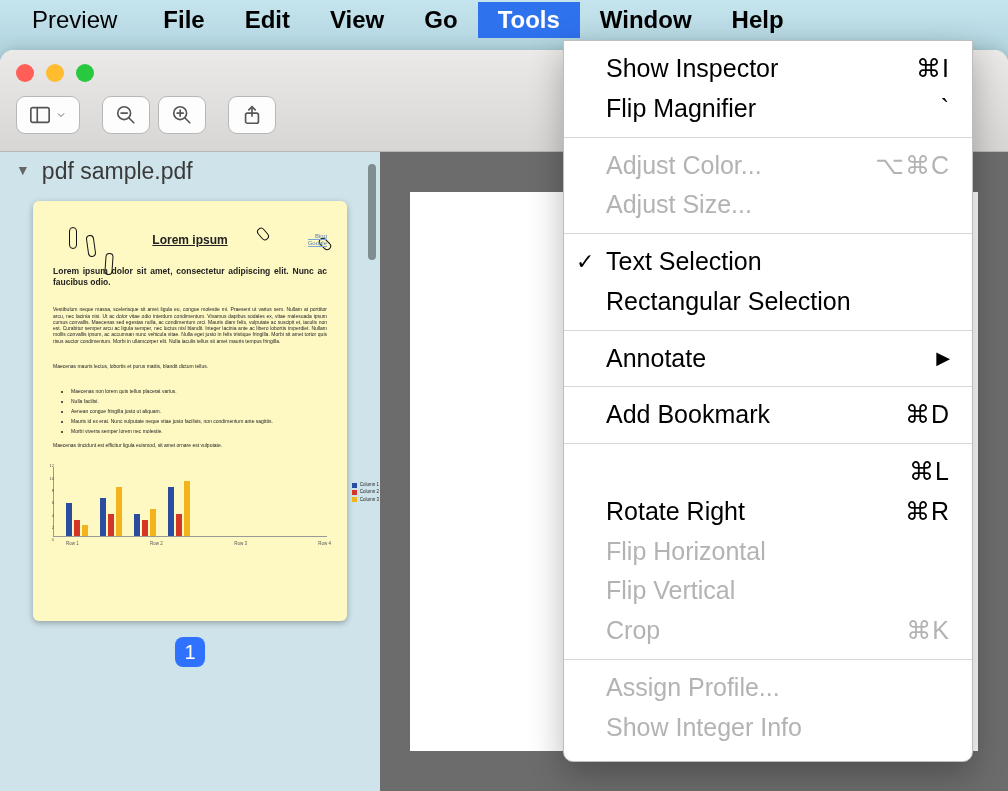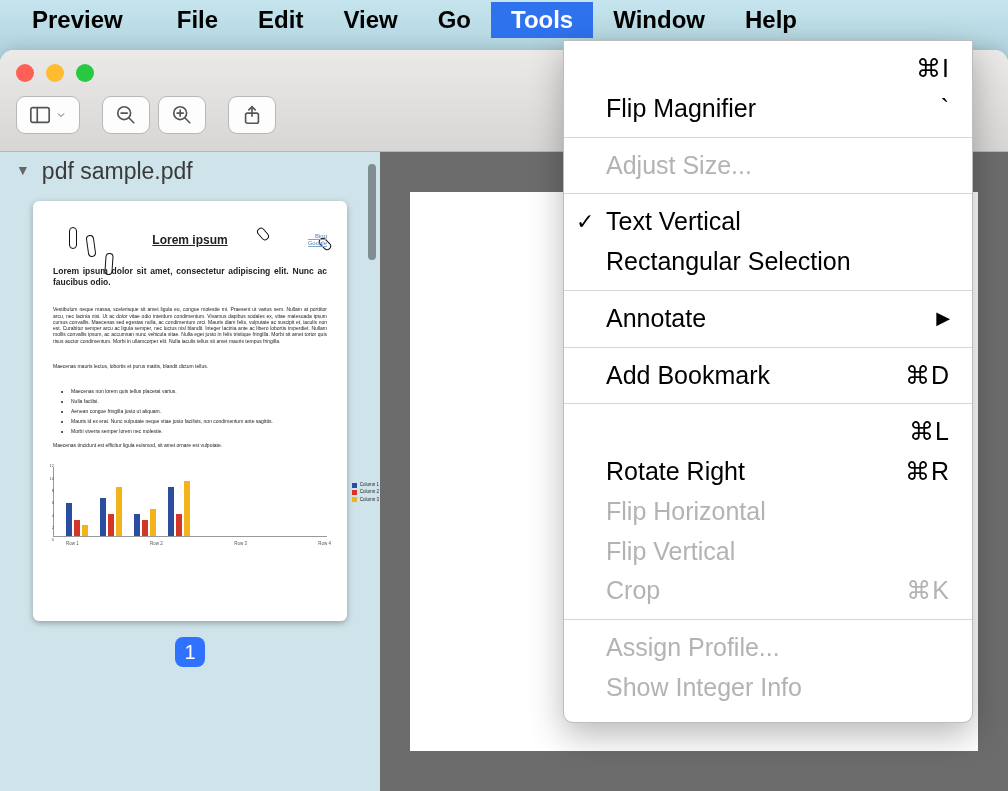--- a/index.html
+++ b/index.html
@@ -1,21 +1,21 @@
 <!DOCTYPE html>
 <html><head>
   <meta charset="utf-8">
   <style>
     * { margin: 0; padding: 0; box-sizing: border-box; font-family: -apple-system, "Helvetica Neue", Arial, sans-serif; -webkit-font-smoothing: antialiased; }
     body { width: 1008px; height: 791px; background: #b7d9e3; overflow: hidden; position: relative; }
 
     
     .menubar { height: 40px; background: linear-gradient(#c5e4ee,#b7d9e3); display: flex; align-items: center; padding: 0 14px; font-size: 24px; color:#000; }
     .menubar .apple { font-size: 28px; margin-right: 18px; }
-    .menubar .app-name { font-weight: 700; margin-right: 34px; }
+    .menubar .app-name { font-weight: 400; margin-right: 26px; }
     .menubar .menu-item { padding: 4px 20px; border-radius: 0; cursor: default; font-weight: bold; }
     .menubar .menu-item.selected { background: #2f72ee; color: #fff; }
     
     
     .window { position: absolute; top: 50px; left: 0; width: 1008px; height: 741px; background: #fff; border-top-left-radius: 14px; border-top-right-radius: 14px; overflow: hidden; box-shadow: 0 2px 18px rgba(0,0,0,0.25); }
 
     
     .titlebar { height: 102px; background: linear-gradient(#eceae8,#d8d6d4); border-bottom: 1px solid #b9b7b6; padding: 14px 16px 8px 16px; }
     .traffic { display: flex; gap: 12px; margin-bottom: 14px; }
     .traffic span { width: 18px; height: 18px; border-radius: 50%; display:inline-block; }
@@ -28,21 +28,21 @@
     .tb-btn { height: 38px; min-width: 48px; background: #fdfdfd; border: 1px solid #b9b7b6; border-radius: 9px; display:flex; align-items:center; justify-content:center; color:#555; }
     .tb-btn svg { width: 22px; height: 22px; stroke:#555; fill:none; stroke-width:1.8; }
     .tb-btn.wide { min-width: 64px; }
 
     
     .content { display:flex; height: calc(100% - 102px); }
     .sidebar { width: 380px; background:#cfe4ea; position: relative; display:flex; flex-direction:column; }
     .sidebar-header { padding: 6px 14px 6px 16px; font-size: 23px; display:flex; align-items:center; gap:12px; color:#3a3a3a; }
     .disclosure { display:inline-block; transform: rotate(180deg); font-size:14px; color:#666; }
     .thumb-wrap { padding: 10px 22px 0 22px; flex:1; display:flex; flex-direction:column; align-items:center; }
-    .thumb { width: 314px; height: 420px; background:#ffffff; border-radius: 6px; box-shadow: 0 2px 6px rgba(0,0,0,0.3); padding: 32px 20px 16px 20px; position:relative; font-size:6px; color:#222; }
+    .thumb { width: 314px; height: 420px; background:#fef9c3; border-radius: 6px; box-shadow: 0 2px 6px rgba(0,0,0,0.3); padding: 32px 20px 16px 20px; position:relative; font-size:6px; color:#222; }
     .thumb h1 { text-align:center; font-size:12px; text-decoration: underline; margin-bottom: 4px; font-weight:700; }
     .thumb .links { position:absolute; top:32px; right:20px; font-size:6px; text-align:right; }
     .thumb .links span{ display:block; border-bottom:0.5px solid #7aa3d6; color:#5a7db3; }
     .thumb p { font-size:7px; margin:19px 0; line-height:1.25; text-align: justify; }
     .thumb p.lead { font-size:8.5px; font-weight:700; }
     .thumb p.tiny { font-size:5px; margin-top:8px; }
     .thumb ul { margin: 2px 0 2px 18px; }
     .thumb ul li { font-size:5px; margin:4px 0; text-align: justify;}
     .thumb .clip { position:absolute; width:8px; height:22px; border:1.5px solid #111; border-radius:4px; background:transparent; }
     .thumb .clip.c1{ top:26px; left:36px; }
@@ -221,34 +221,39 @@
     </div>
 
     <div class="main">
       <div class="page"></div>
     </div>
   </div>
 </div>
 
 <div class="dropdown" id="tools-dropdown">
     <div class="dd-item">
+      <span>Show Inspector</span>
       <span class="shortcut">⌘I</span>
     </div>
     <div class="dd-item">
       <span>Flip Magnifier</span>
       <span class="shortcut">`</span>
     </div>
     <div class="sep"></div>
     <div class="dd-item disabled">
+      <span>Adjust Color...</span>
+      <span class="shortcut">⌥⌘C</span>
+    </div>
+    <div class="dd-item disabled">
       <span>Adjust Size...</span>
     </div>
     <div class="sep"></div>
     <div class="dd-item">
       <span class="check">✓</span>
-      <span>Text Vertical</span>
+      <span>Text Selection</span>
     </div>
     <div class="dd-item">
       <span>Rectangular Selection</span>
     </div>
     <div class="sep"></div>
     <div class="dd-item">
       <span>Annotate</span>
       <span class="sub">▶</span>
     </div>
     <div class="sep"></div>

